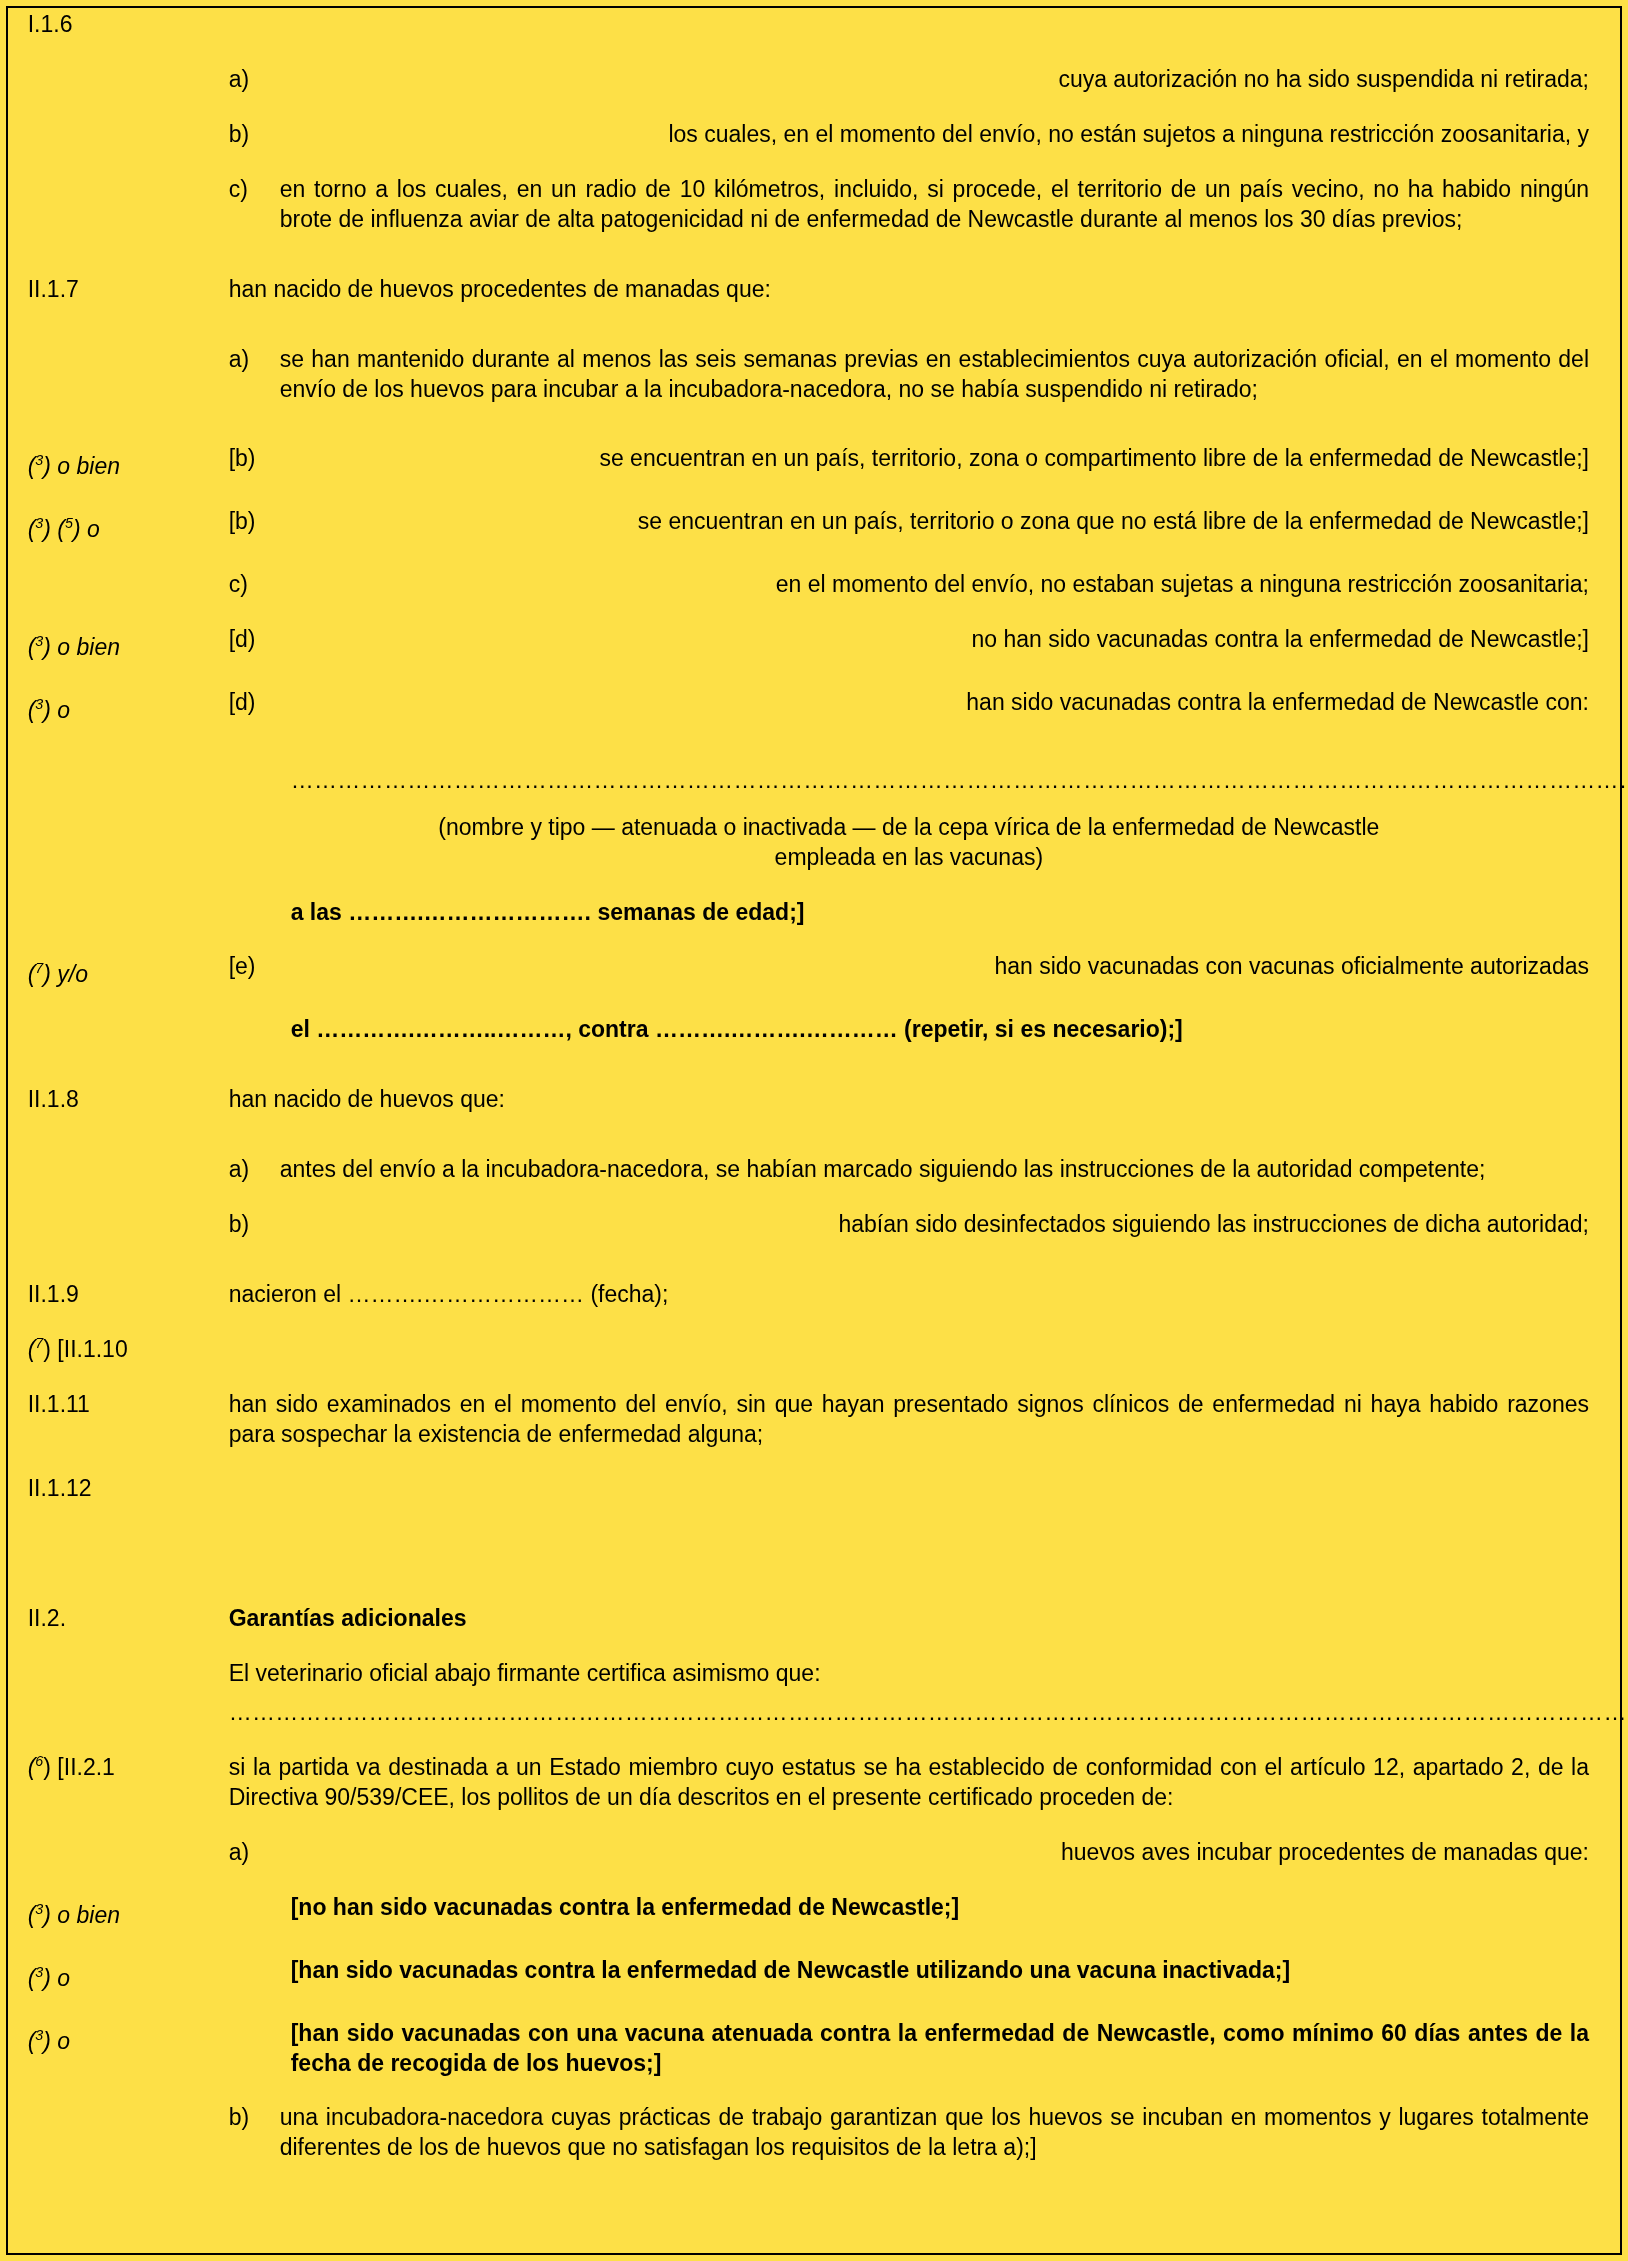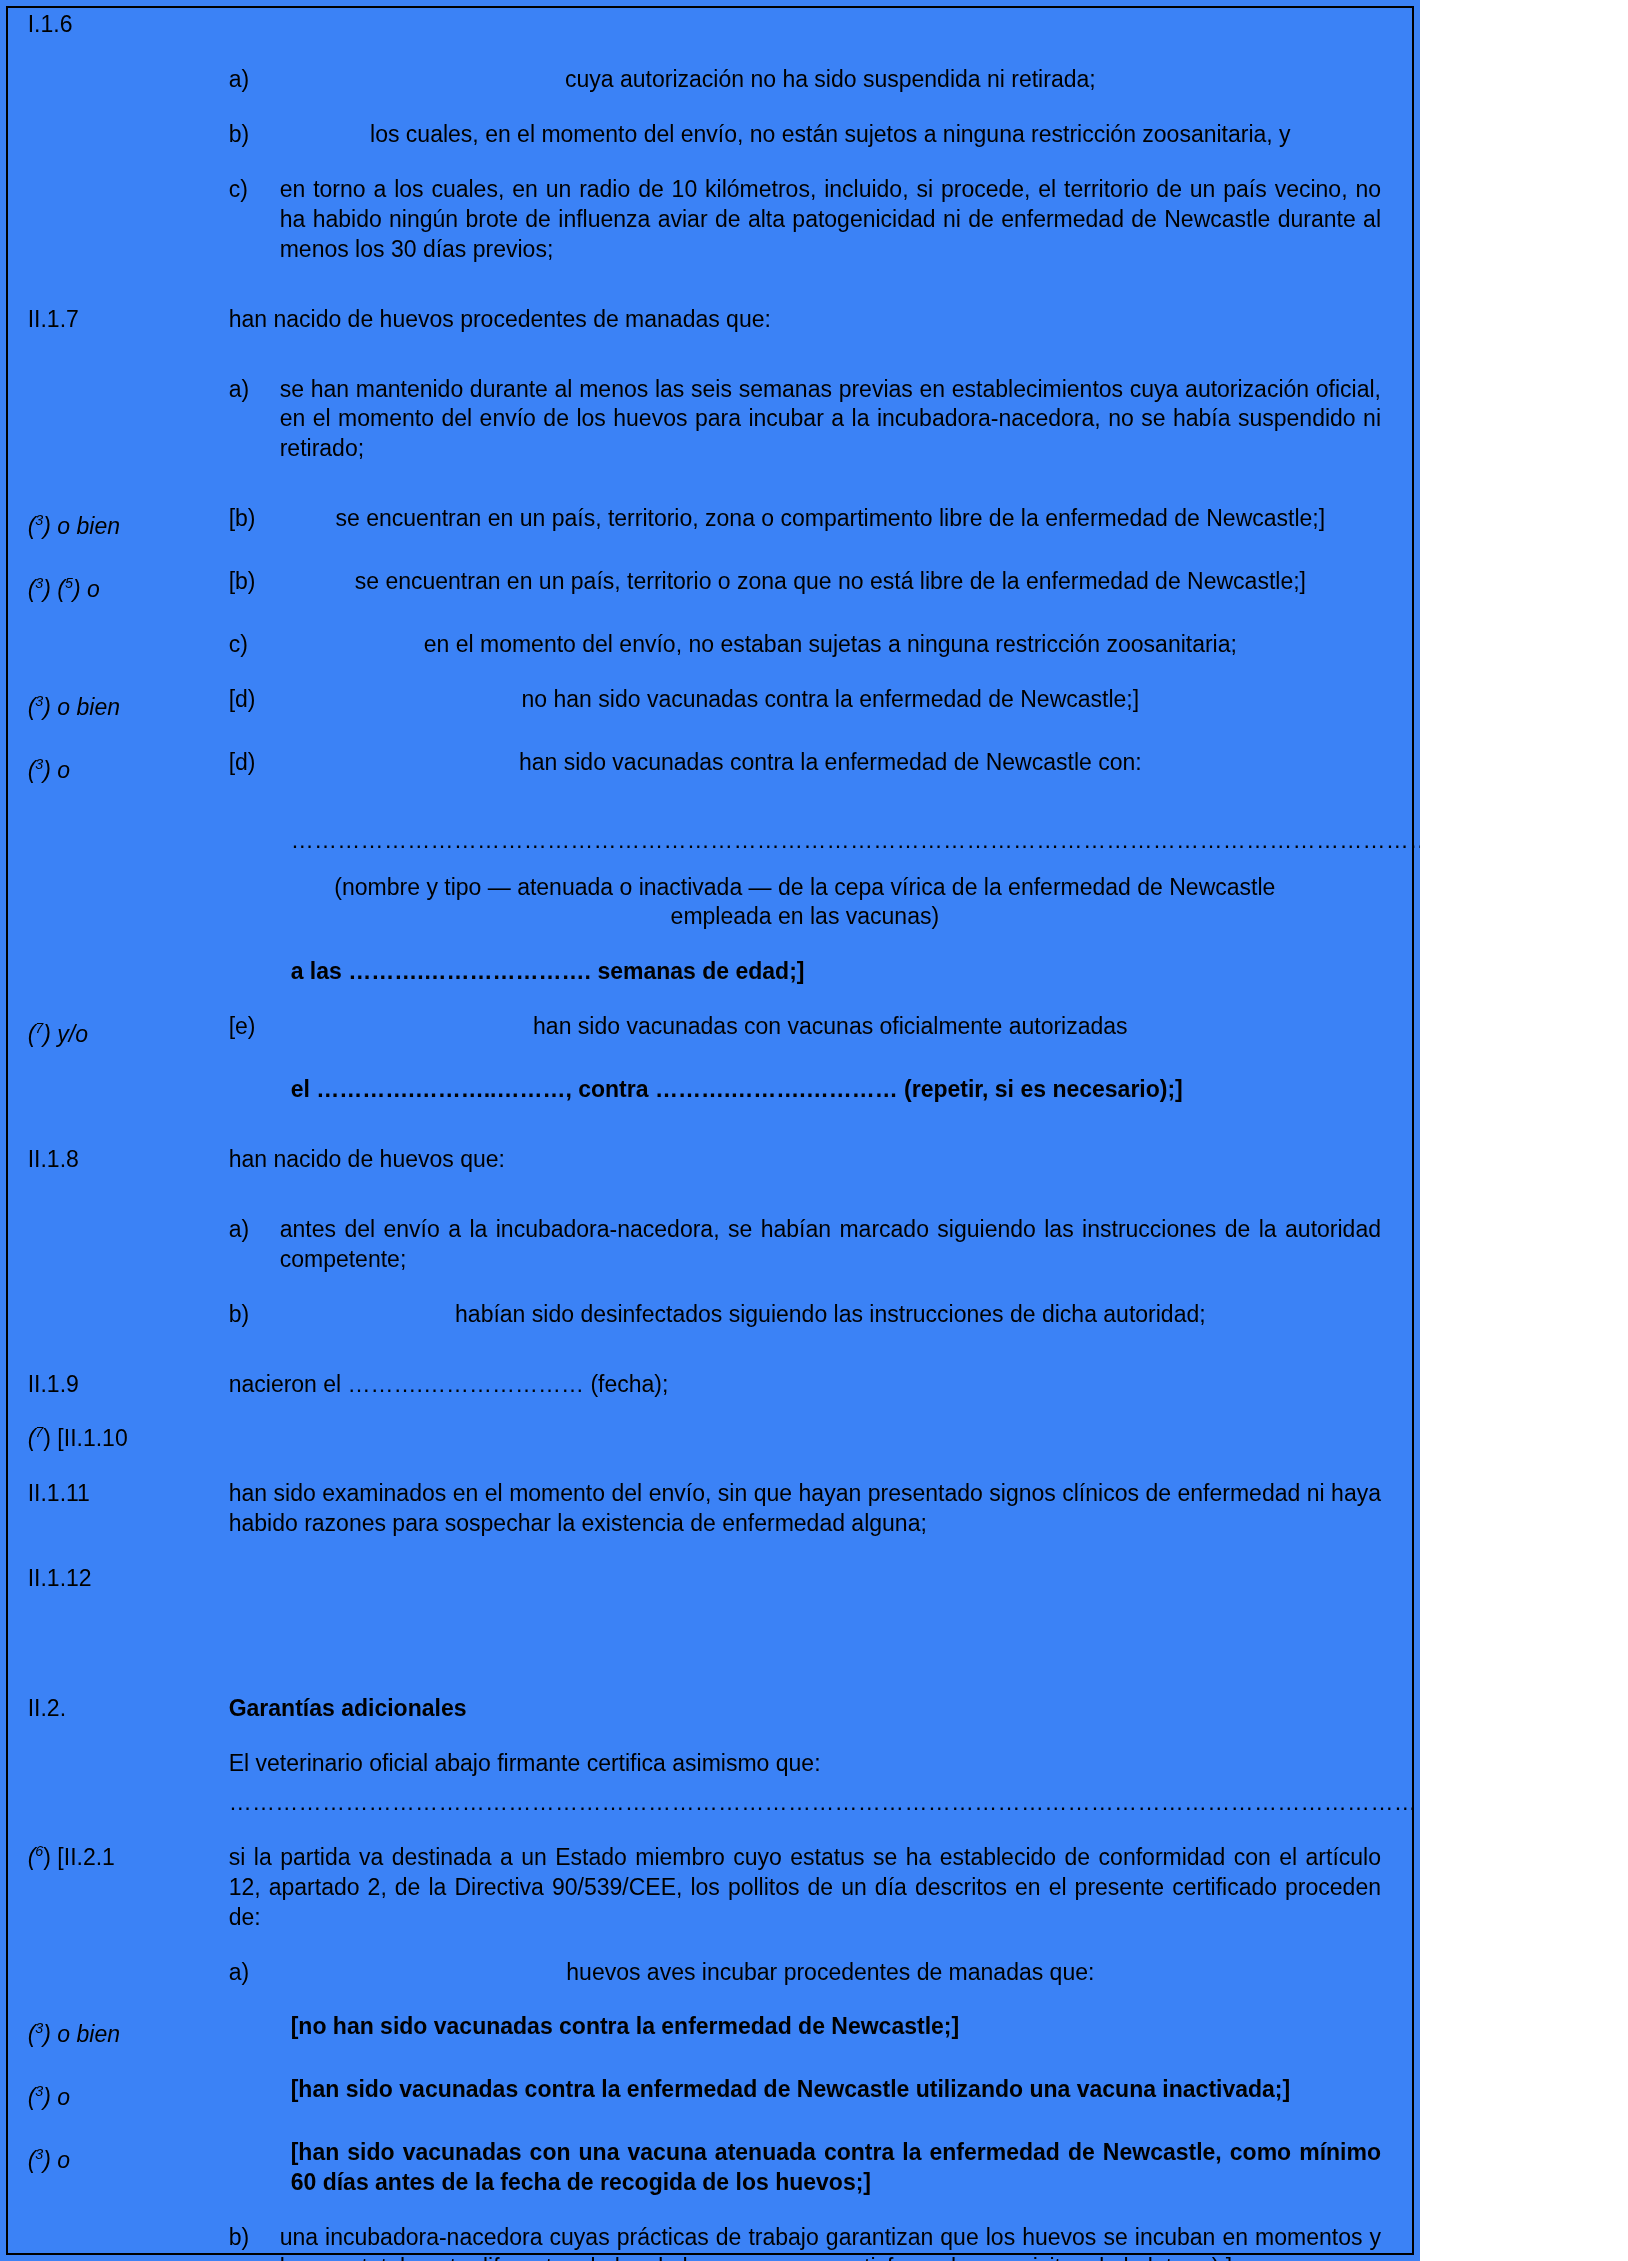--- a/index.html
+++ b/index.html
@@ -5,24 +5,24 @@
   html, body {
     margin: 0;
     padding: 0;
     background: #ffffff;
   }
   body {
     font-family: "Liberation Sans", sans-serif;
     color: #000000;
   }
   .page {
-    width: 1420px;
+    width: 1628px;
     height: 2261px;
     box-sizing: border-box;
-    background: #3b82f6;
+    background: #fde047;
     position: relative;
     overflow: hidden;
   }
   .frame {
     position: absolute;
     left: 5.7px;
     top: 5.7px;
     right: 5.7px;
     bottom: 5.7px;
     border: 2.9px solid #000000;
@@ -77,21 +77,21 @@
     width: 51px;
     font-size: 23px;
     line-height: 1.30;
   }
   .sub-text {
     flex: 1 1 auto;
     font-size: 23px;
     line-height: 1.30;
     text-align: justify;
   }
-  .sub-text.nojust { text-align: center; }
+  .sub-text.nojust { text-align: right; }
 
   
   .indent-sub { padding-left: 62px; font-weight: bold; }
 
   
   .gap-xs { height: 9.2px; }
   .gap-s  { height: 17px; }
   .gap-m  { height: 25px; }
   .gap-l  { height: 40px; }
   .gap-xxl{ height: 100px; }

